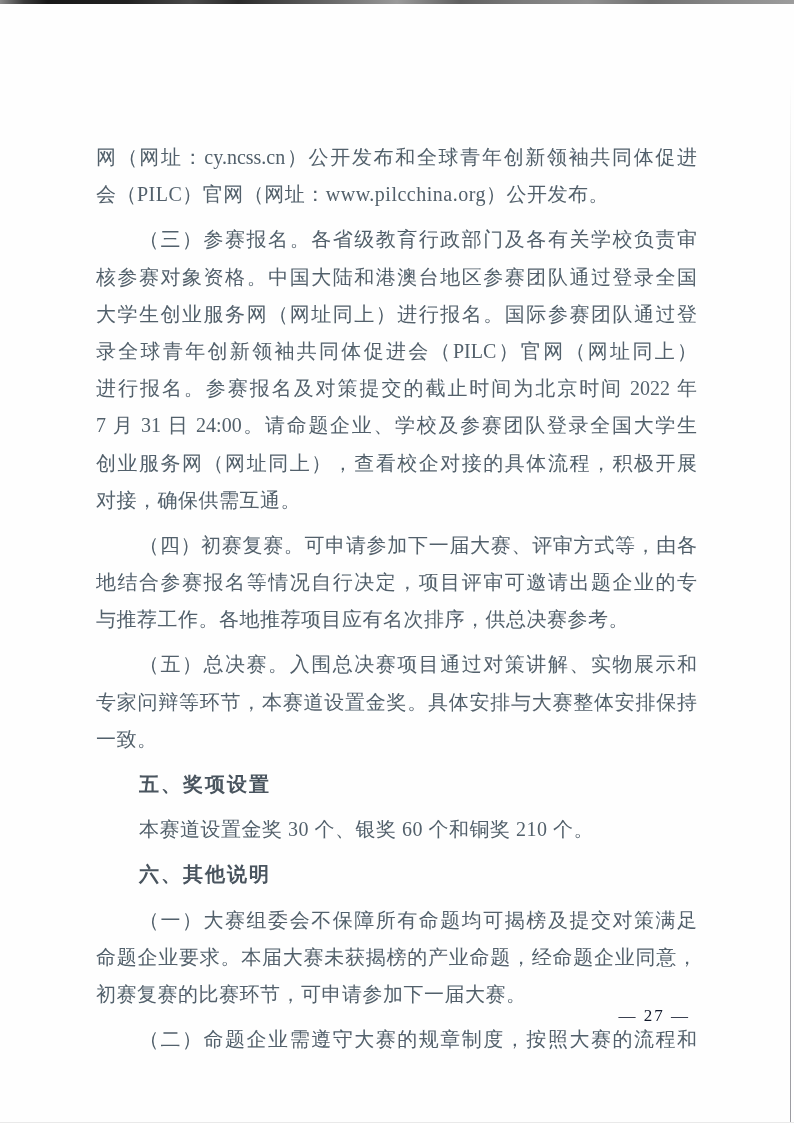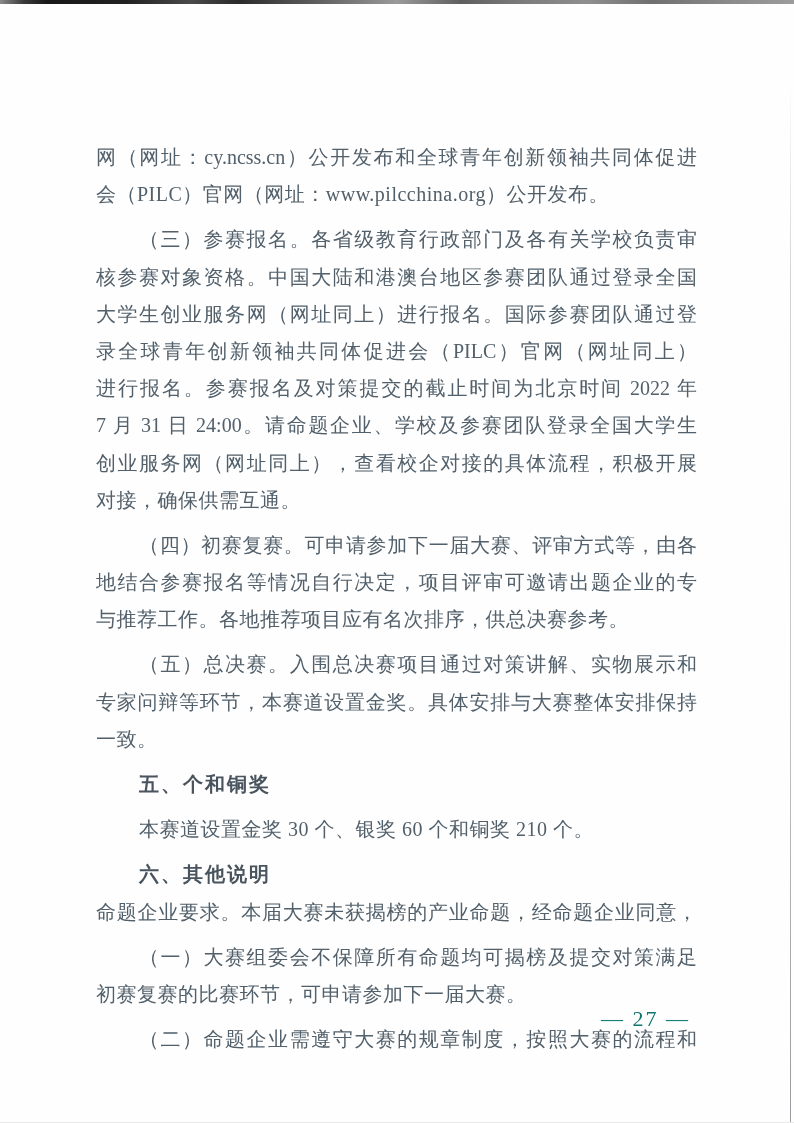--- a/index.html
+++ b/index.html
@@ -62,22 +62,22 @@
   .line.h {
     font-family: "Liberation Sans", "DejaVu Sans", sans-serif;
     font-weight: bold;
     color: #49545e;
     letter-spacing: 2px;
   }
   .page-number {
     position: absolute;
     top: 1006px;
     right: 104px;
-    color: #0f766e;
-    font-size: 22px;
+    color: #0f172a;
+    font-size: 17px;
     letter-spacing: 2px;
     font-family: "Liberation Serif", "DejaVu Serif", serif;
   }
 </style>
 </head>
 <body>
 
 <div class="scan-top-edge"></div>
 <div class="scan-right-edge"></div>
 <div class="scan-bottom-edge"></div>
@@ -92,22 +92,22 @@
   <div class="line j">进行报名。参赛报名及对策提交的截止时间为北京时间 2022 年</div>
   <div class="line j">7 月 31 日 24:00。请命题企业、学校及参赛团队登录全国大学生</div>
   <div class="line j">创业服务网（网址同上），查看校企对接的具体流程，积极开展</div>
   <div class="line">对接，确保供需互通。</div>
   <div class="line j i">（四）初赛复赛。可申请参加下一届大赛、评审方式等，由各</div>
   <div class="line j">地结合参赛报名等情况自行决定，项目评审可邀请出题企业的专</div>
   <div class="line">与推荐工作。各地推荐项目应有名次排序，供总决赛参考。</div>
   <div class="line j i">（五）总决赛。入围总决赛项目通过对策讲解、实物展示和</div>
   <div class="line j">专家问辩等环节，本赛道设置金奖。具体安排与大赛整体安排保持</div>
   <div class="line">一致。</div>
-  <div class="line h i">五、个和铜奖</div>
+  <div class="line h i">五、奖项设置</div>
   <div class="line i">本赛道设置金奖 30 个、银奖 60 个和铜奖 210 个。</div>
   <div class="line h i">六、其他说明</div>
+  <div class="line j i">（一）大赛组委会不保障所有命题均可揭榜及提交对策满足</div>
   <div class="line j">命题企业要求。本届大赛未获揭榜的产业命题，经命题企业同意，</div>
-  <div class="line j i">（一）大赛组委会不保障所有命题均可揭榜及提交对策满足</div>
   <div class="line">初赛复赛的比赛环节，可申请参加下一届大赛。</div>
   <div class="line j i">（二）命题企业需遵守大赛的规章制度，按照大赛的流程和</div>
 </div>
 
 <div class="page-number">— 27 —</div>
 
 </body></html>

